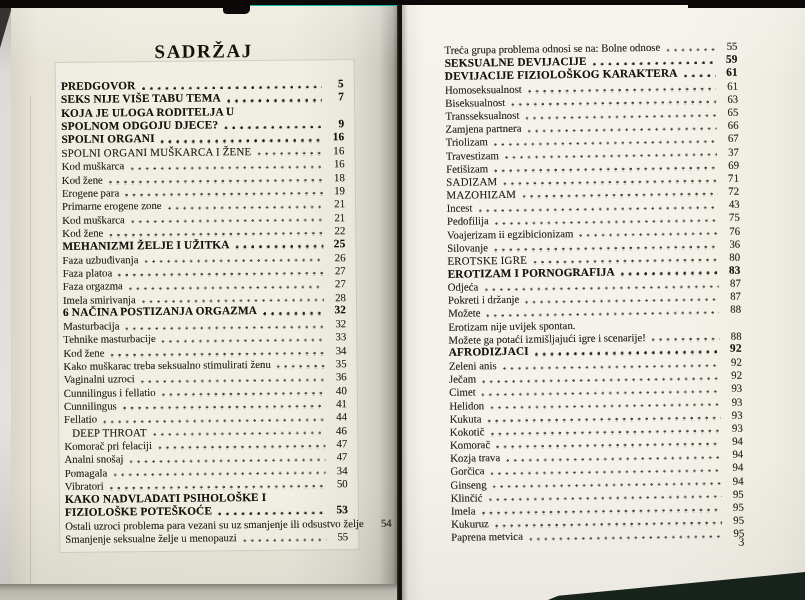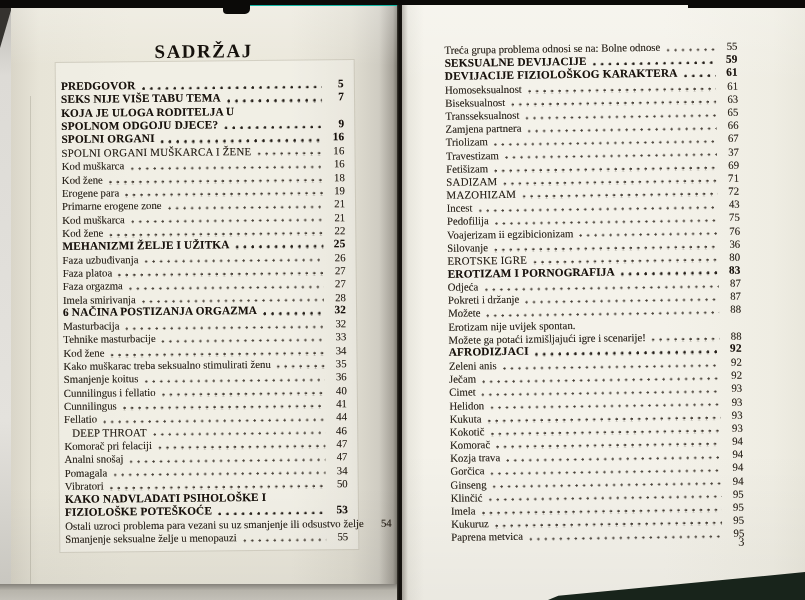--- a/index.html
+++ b/index.html
@@ -231,21 +231,21 @@
         </div>
         <div class="entry item">
           <div class="row">
             <span class="lbl">Kako muškarac treba seksualno stimulirati ženu</span>
             <span class="leader"></span>
             <span class="num">35</span>
           </div>
         </div>
         <div class="entry item">
           <div class="row">
-            <span class="lbl">Smanjenje koitus</span>
+            <span class="lbl">Vaginalni uzroci</span>
             <span class="leader"></span>
             <span class="num">36</span>
           </div>
         </div>
         <div class="entry item">
           <div class="row">
             <span class="lbl">Cunnilingus i fellatio</span>
             <span class="leader"></span>
             <span class="num">40</span>
           </div>

